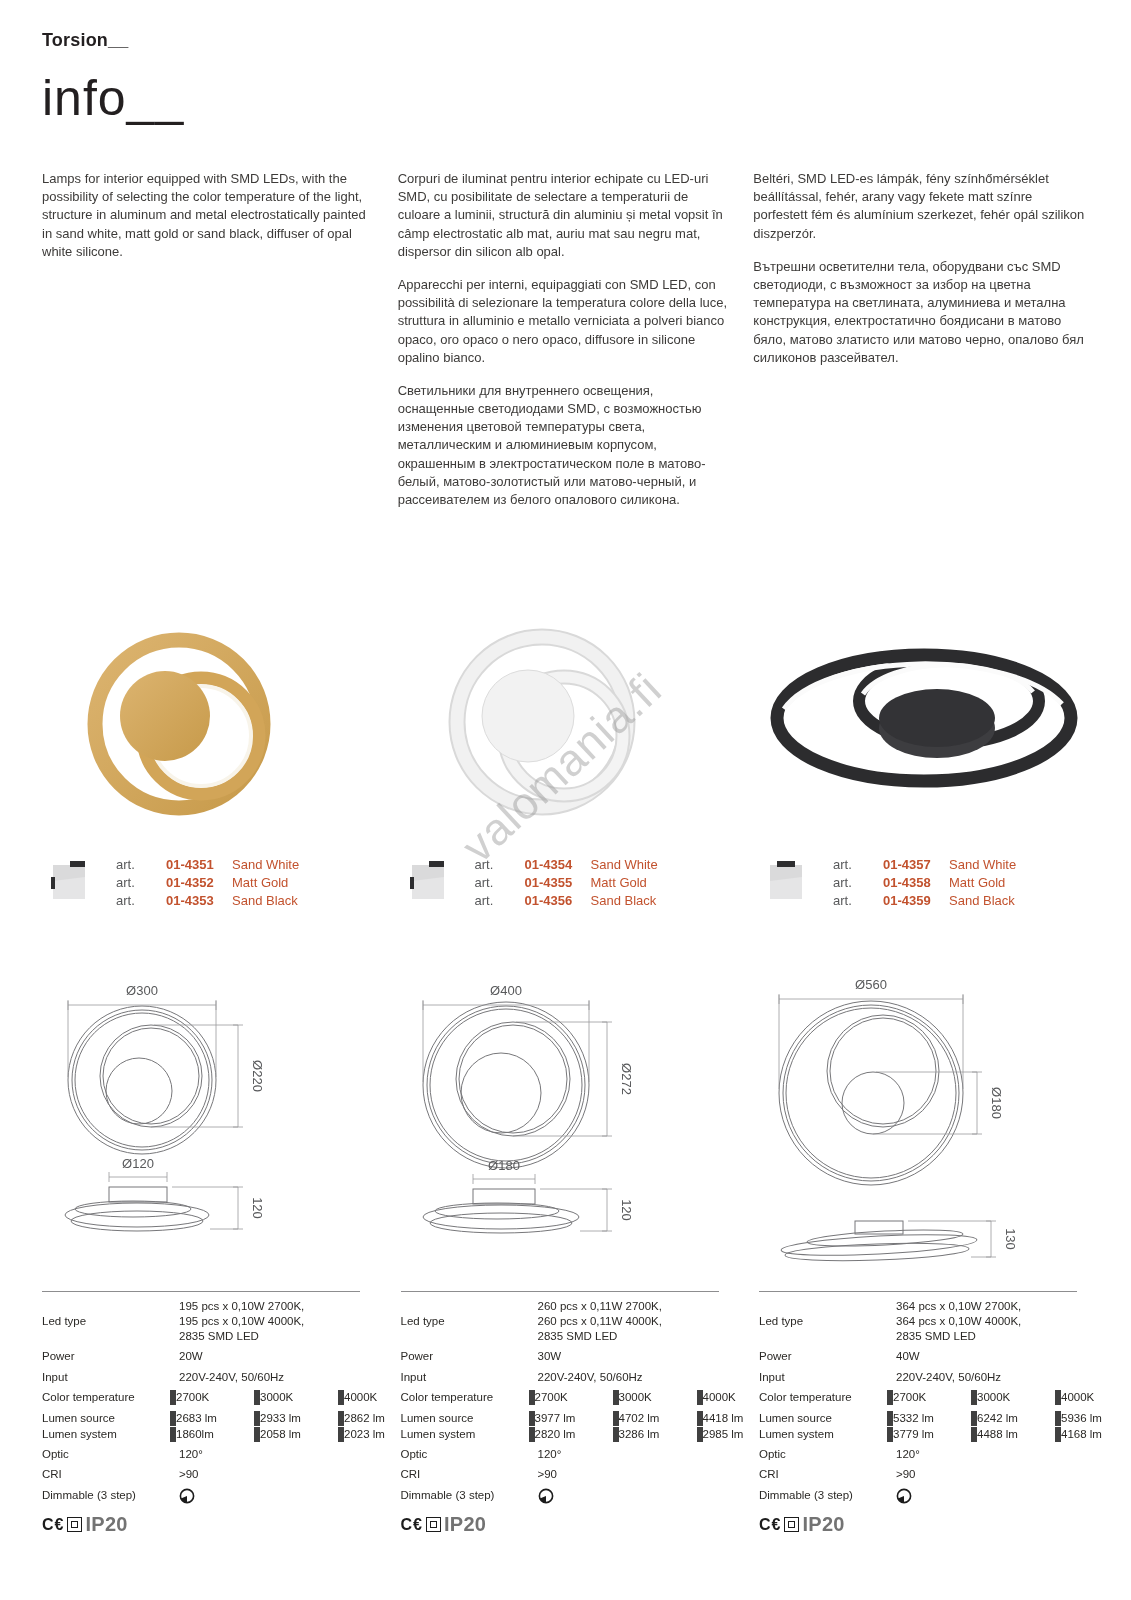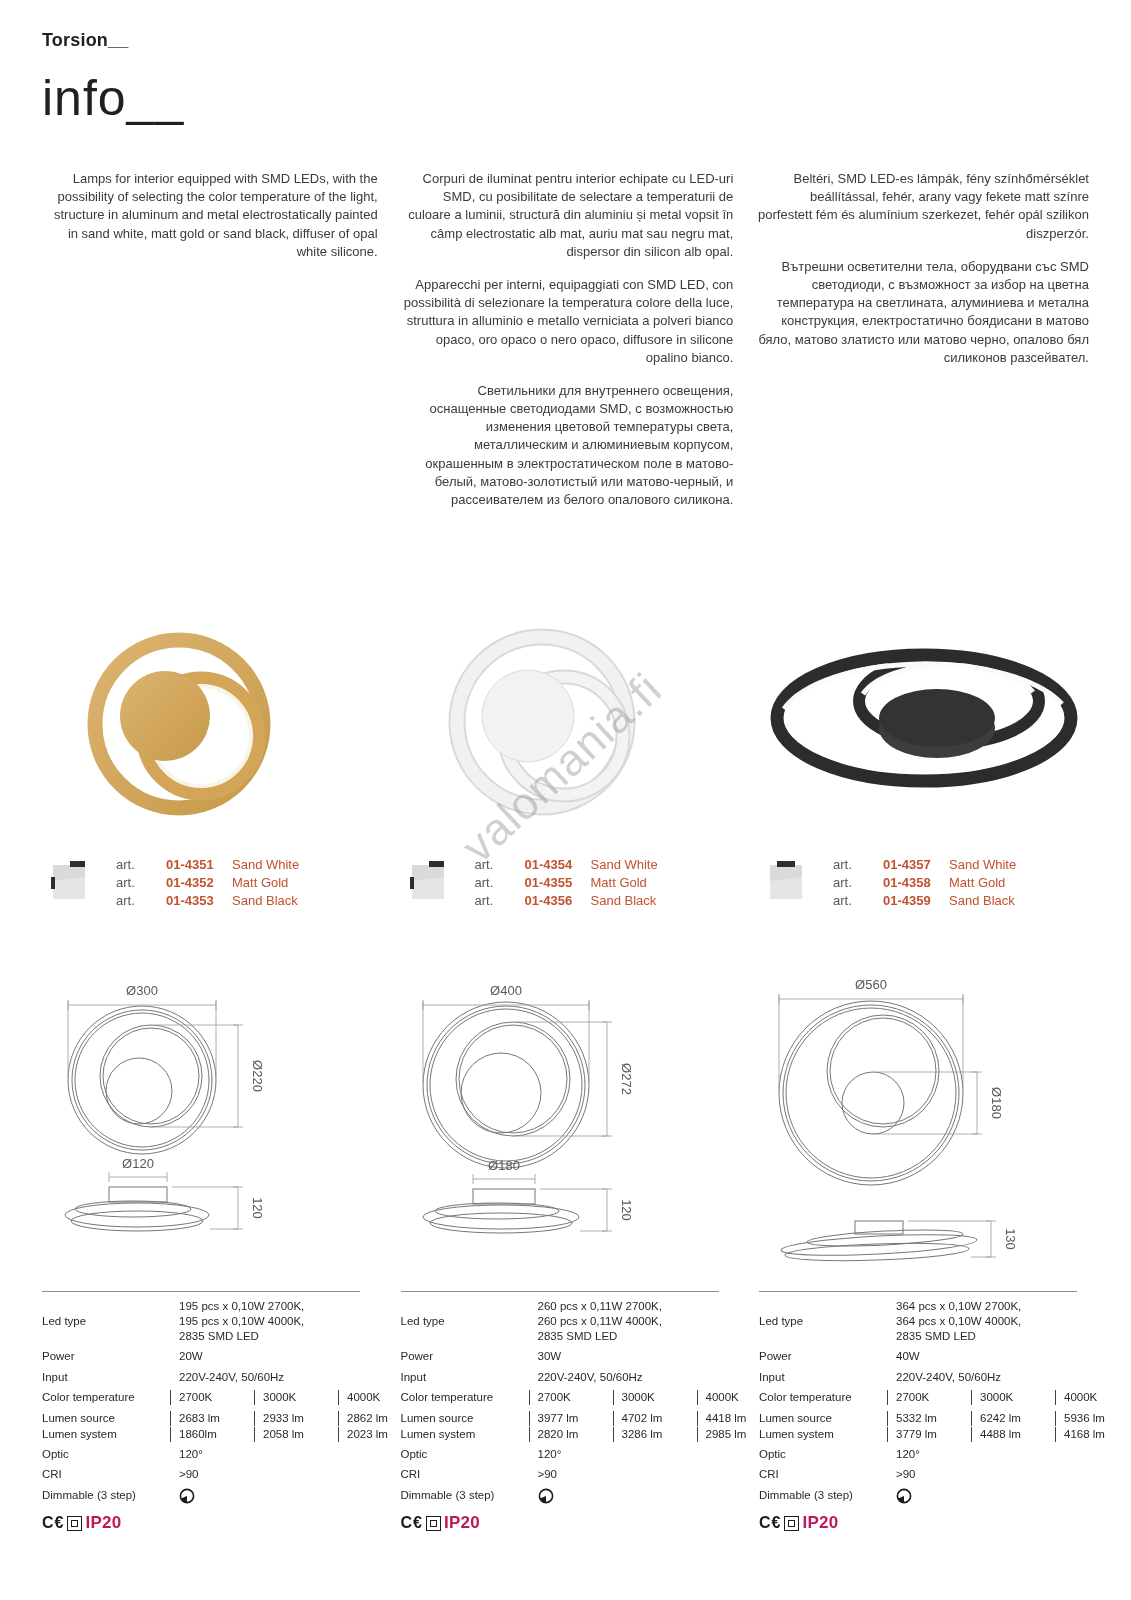--- a/index.html
+++ b/index.html
@@ -7,21 +7,21 @@
   body { font-family:"Liberation Sans","DejaVu Sans",sans-serif; color:#2e2b28; }
   .page { position:relative; width:1131px; height:1600px; background:#fff; overflow:hidden; }
 
   
   .header { position:absolute; top:30px; left:42px; }
   .collection { font-size:18px; font-weight:700; letter-spacing:.2px; color:#231f20; }
   .title { font-size:50px; font-weight:300; color:#231f20; margin-top:18px; letter-spacing:1px; }
 
   
   .intro { position:absolute; top:170px; left:42px; width:1047px;
-           display:grid; grid-template-columns:1fr 1fr 1fr; column-gap:20px;text-align:right; }
+           display:grid; grid-template-columns:1fr 1fr 1fr; column-gap:20px; }
   .intro p { font-size:13px; line-height:1.4; color:#3d3b39; margin-bottom:15px; }
 
   
   .products { position:absolute; top:598px; left:42px; width:1047px;
               display:grid; grid-template-columns:1fr 1fr 1fr; column-gap:40px; }
   .pcol { display:flex; flex-direction:column; }
   .photo-area { height:255px; display:flex; align-items:center; justify-content:center; }
 
   
   .art-area { height:92px; display:flex; align-items:flex-start; margin-top:2px; }
@@ -38,27 +38,27 @@
 
   
   .spec-table { margin-top:14px; width:100%; max-width:318px; }
   .spec-rule { border-top:1px solid #8d8d8f; margin-bottom:7px; }
   .spec-row { display:flex; align-items:flex-start; font-size:11.5px; line-height:1.3; margin-bottom:5.5px; color:#2b2926; }
   .spec-row.center { align-items:center; }
   .spec-label { width:128px; flex-shrink:0; color:#2b2926; }
   .spec-value { padding-left:9px; }
   .pre { white-space:pre-line; }
   .spec-cells { display:flex; }
-  .spec-cell { width:84px; border-left:1px solid #404040; padding-left:8px; }
+  .spec-cell { width:84px; border-left:6px solid #404040; }
   .tight { margin-bottom:1px; }
   .cert-row { display:flex; align-items:center; gap:3px; margin-top:4px; }
   .ce-mark { font-size:16px; font-weight:700; letter-spacing:1px; color:#1c1c1c; }
   .class2 { width:15px; height:15px; border:1.8px solid #1c1c1c; display:flex; align-items:center; justify-content:center; }
   .class2 span { width:7px; height:7px; border:1.6px solid #1c1c1c; display:block; }
-  .ip-text { font-size:17px; font-weight:700; color:#be185d; letter-spacing:.3px; }
+  .ip-text { font-size:20px; font-weight:700; color:#737373; letter-spacing:.3px; }
 
   
   .watermark { position:absolute; left:392px; top:742px; width:340px; text-align:center;
                font-size:45px; color:rgba(150,150,150,0.45); transform:rotate(-43deg);
                pointer-events:none; letter-spacing:1px; }
 
   
   .footer { position:absolute; left:42px; right:42px; bottom:26px;
             display:flex; justify-content:space-between; align-items:flex-end; }
   .page-num { font-size:21px; font-weight:500; color:#231f20; }

